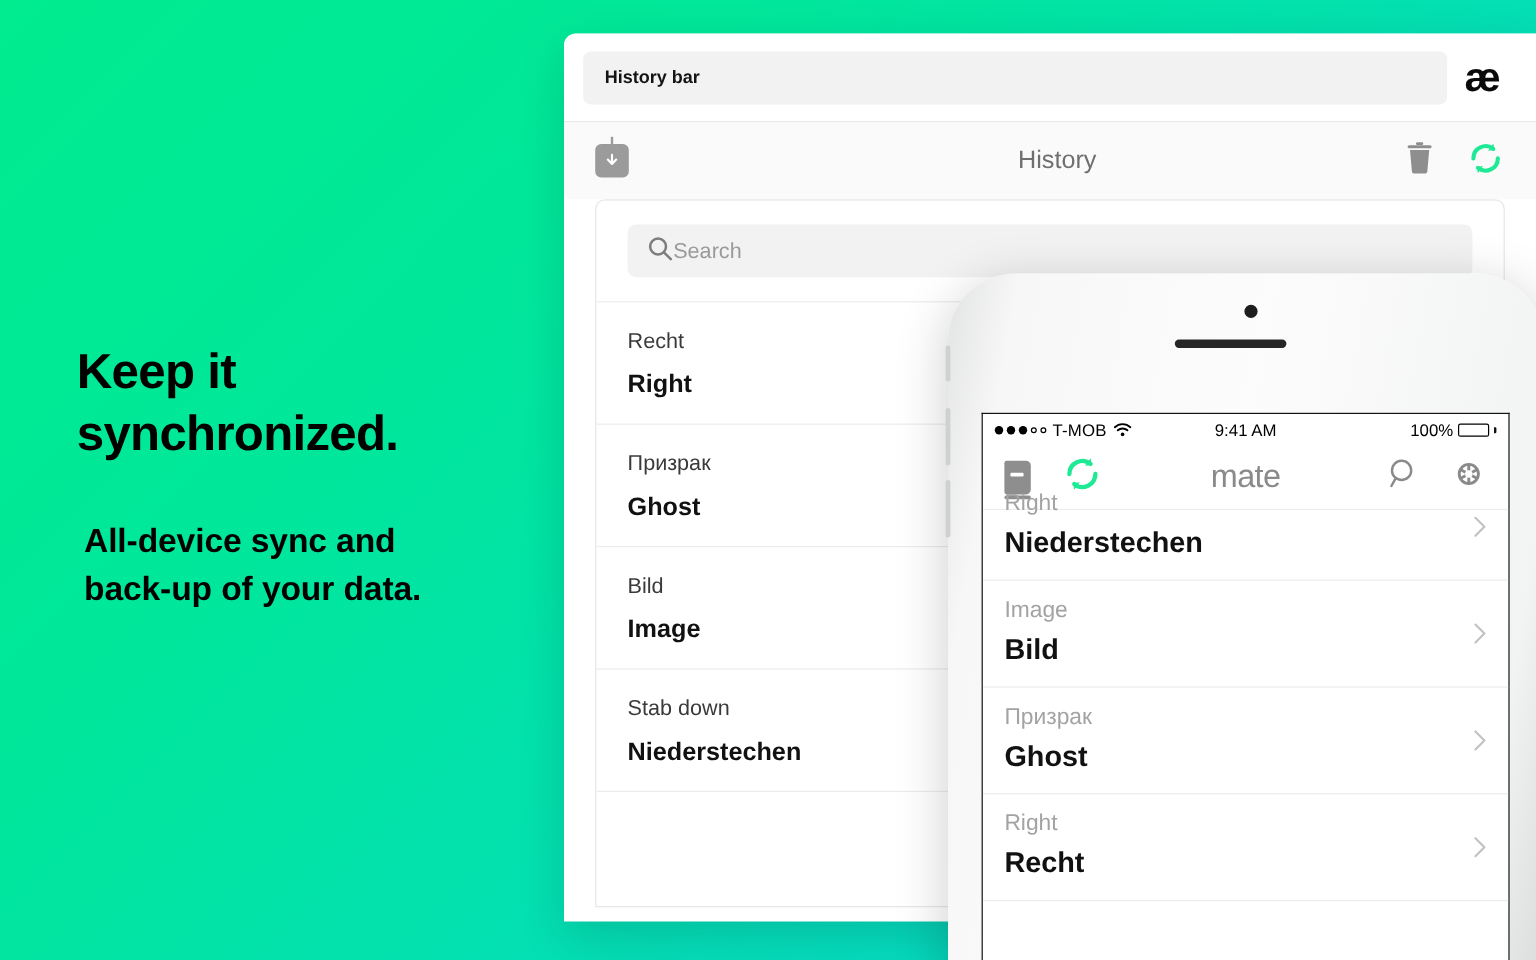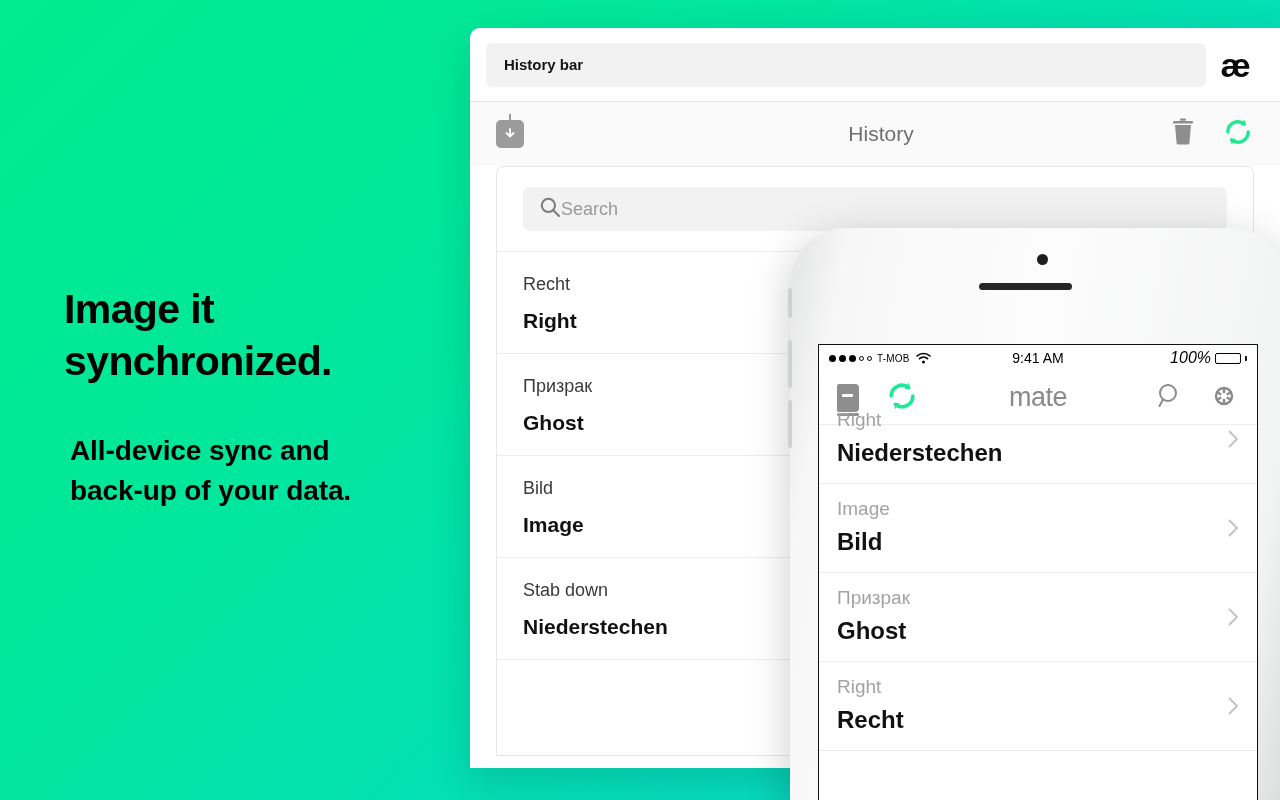--- a/index.html
+++ b/index.html
@@ -200,21 +200,21 @@
     display: flex;
     align-items: center;
     padding: 0 10px;
     font-size: 14px;
     color: #000;
     position: relative;
   }
   .dots { display: inline-flex; gap: 3px; align-items: center; margin-right: 5px; }
   .dot { width: 7px; height: 7px; border-radius: 50%; background: #000; }
   .dot.hollow { background: transparent; border: 1px solid #000; width: 5px; height: 5px; }
-  #carrier { font-size: 10px; letter-spacing: 0.2px; }
+  #carrier { font-size: 14px; letter-spacing: 0.2px; }
   #clock {
     position: absolute; left: 0; right: 0; text-align: center;
     font-size: 14px; pointer-events: none;
   }
   #battery-wrap { margin-left: auto; display: flex; align-items: center; gap: 4px; z-index: 2; }
   #battery-body {
     width: 26px; height: 11px; border: 1px solid #000; border-radius: 2px;
     padding: 1px; background: #fff;
   }
   #battery-fill { width: 100%; height: 100%; background: #111; border-radius: 1px; }
@@ -258,21 +258,21 @@
   .p-row .chev {
     position: absolute; right: 18px; top: 50%; margin-top: -9px;
     width: 11px; height: 18px;
   }
   #p-row-clip { margin-top: -30px; }
 </style>
 </head>
 <body>
 
 <div id="promo">
-  <div class="headline">Image it
+  <div class="headline">Keep it
 synchronized.</div>
   <div class="subline">All-device sync and
 back-up of your data.</div>
 </div>
 
 <div id="browser">
 
   <div id="browser-chrome">
     <div id="address-bar">
       <span>History bar</span>
@@ -362,21 +362,21 @@
       <span id="carrier">T-MOB</span>
       <span style="margin-left:6px;display:inline-flex;">
         <svg width="15" height="12" viewBox="0 0 15 12" aria-hidden="true">
           <path d="M1 4 A9.5 9.5 0 0 1 14 4" stroke="#000" stroke-width="1.6" fill="none" stroke-linecap="round"></path>
           <path d="M3.5 6.6 A6 6 0 0 1 11.5 6.6" stroke="#000" stroke-width="1.6" fill="none" stroke-linecap="round"></path>
           <circle cx="7.5" cy="10" r="1.5" fill="#000"></circle>
         </svg>
       </span>
       <span id="clock">9:41 AM</span>
       <span id="battery-wrap">
-        <span style="font-size:16px;font-style:italic;">100%</span>
+        <span style="font-size:14px;">100%</span>
         <span id="battery-body"><span id="battery-fill"></span></span>
         <span id="battery-cap"></span>
       </span>
     </div>
 
     <div id="phone-toolbar">
       <span id="book-icon"></span>
       <span>
         <svg width="34" height="34" viewBox="0 0 32 32" aria-hidden="true">
           <path d="M26.2 16 A10.2 10.2 0 0 1 9.6 23.9" stroke="#1ee994" stroke-width="3.4" fill="none" stroke-linecap="round"></path>

